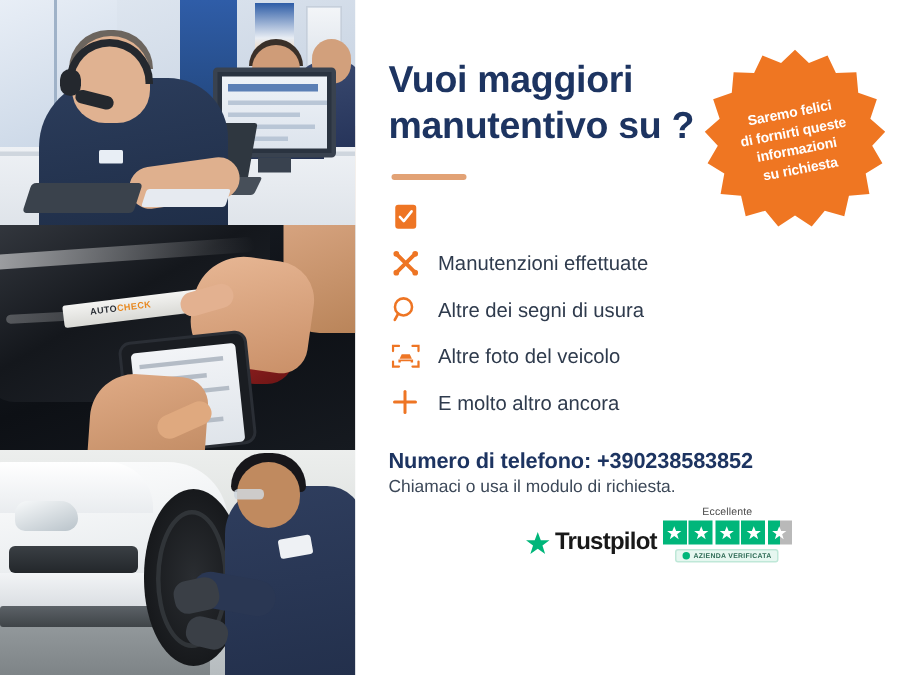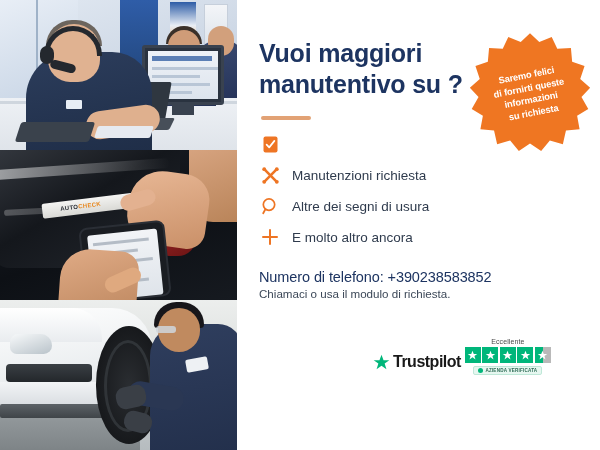--- a/index.html
+++ b/index.html
@@ -330,34 +330,34 @@
     margin-right: 11px;
     flex: 0 0 22px;
     display: flex; align-items: center; justify-content: center;
   }
   .ficon svg { display: block; }
 
   .phone-line {
     margin-top: 22px;
     color: #1d3461;
     font-size: 14.5px;
-    font-weight: normal;
+    font-weight: bold;
     letter-spacing: -0.1px;
   }
   .sub {
     margin-top: 9px;
     color: #3c4858;
     font-size: 11.6px;
     line-height: 16px;
   }
 
   
   .trust {
     position: absolute;
-    left: 136px; top: 338px;
+    left: 113px; top: 338px;
     display: flex; align-items: flex-end; gap: 4px;
   }
   .tp-logo { display: flex; align-items: center; gap: 3px; padding-bottom: 4px; }
   .tp-name {
     font-size: 16px; font-weight: bold; color: #191919; letter-spacing: -0.5px;
   }
   .tp-right { display: flex; flex-direction: column; align-items: center; }
   .tp-excellent {
     font-size: 7px; color: #4a4a4a; margin-bottom: 2px; letter-spacing: .1px;
   }
@@ -526,33 +526,48 @@
             <g stroke="#ee7524" stroke-width="2.6" stroke-linecap="round">
               <path d="M3.2 3.2 L15.8 15.8"></path>
               <path d="M15.8 3.2 L3.2 15.8"></path>
             </g>
             <circle cx="3.2" cy="3.2" r="1.9" fill="#ee7524"></circle>
             <circle cx="15.8" cy="3.2" r="1.9" fill="#ee7524"></circle>
             <circle cx="3.2" cy="15.8" r="1.9" fill="#ee7524"></circle>
             <circle cx="15.8" cy="15.8" r="1.9" fill="#ee7524"></circle>
           </svg>
         </span>
-        <span>Manutenzioni richiesta</span>
+        <span>Manutenzioni effettuate</span>
       </li>
 
       <li>
         <span class="ficon">
           <svg width="18" height="18" viewBox="0 0 18 18">
             <circle cx="8" cy="7.6" r="5.7" fill="none" stroke="#ee7524" stroke-width="1.7"></circle>
             <path d="M4.4 12.2 L2.2 16.2" stroke="#ee7524" stroke-width="1.8" stroke-linecap="round"></path>
           </svg>
         </span>
         <span>Altre dei segni di usura</span>
       </li>
 
+      <li>
+        <span class="ficon">
+          <svg width="19" height="17" viewBox="0 0 19 17">
+            <g stroke="#ee7524" stroke-width="1.5" fill="none" stroke-linecap="round">
+              <path d="M1 5 V1.6 H5"></path>
+                <path d="M18 5 V1.6 H14"></path>
+              <path d="M1 12 V15.4 H5"></path>
+                <path d="M18 12 V15.4 H14"></path>
+            </g>
+            <path d="M4.6 10.6 h9.8 v2.1 h-1.6 v-0.9 h-6.6 v0.9 h-1.6 z" fill="#ee7524"></path>
+            <path d="M5.4 10.2 l1.4 -3.1 h5.4 l1.4 3.1 z" fill="#ee7524"></path>
+          </svg>
+        </span>
+        <span>Altre foto del veicolo</span>
+      </li>
 
       <li>
         <span class="ficon">
           <svg width="18" height="18" viewBox="0 0 18 18">
             <g stroke="#ee7524" stroke-width="2" stroke-linecap="round">
               <path d="M9 2 V16"></path>
                 <path d="M2 9 H16"></path>
             </g>
           </svg>
         </span>

